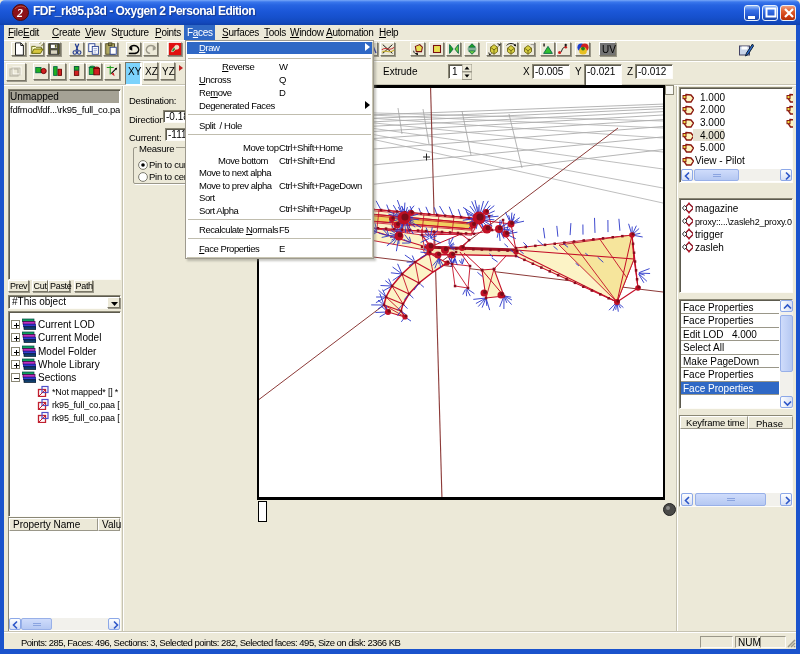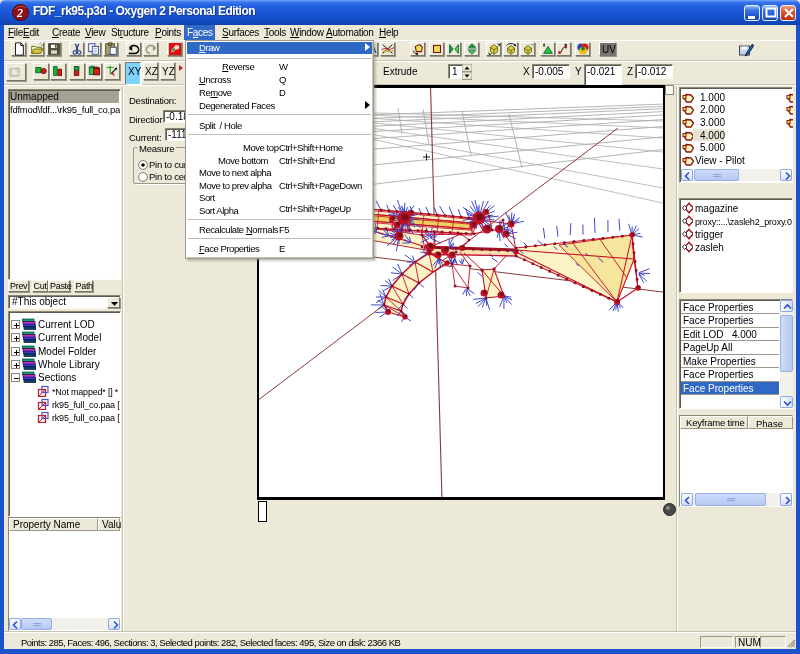--- a/index.html
+++ b/index.html
@@ -981,23 +981,23 @@
     </svg></div>
 <div class="txt" style="left:695px;top:242px;width:97px;height:12px;overflow:hidden;">zasleh</div>
 <div class="ab" style="left:679px;top:299px;width:114px;height:110px;background:#fff;border:1px solid;border-color:#8a8775 #fdfcf8 #fdfcf8 #8a8775;box-shadow:inset 1px 1px 0 #5c5a4e;"></div>
 <div class="ab" style="left:681px;top:300.5px;width:98px;height:13.5px;background:#fff;border-bottom:1px solid #9a9789;"></div>
 <div class="txt" style="left:683px;top:301.5px;">Face Properties</div>
 <div class="ab" style="left:681px;top:314.0px;width:98px;height:13.5px;background:#fff;border-bottom:1px solid #9a9789;"></div>
 <div class="txt" style="left:683px;top:315.0px;">Face Properties</div>
 <div class="ab" style="left:681px;top:327.5px;width:98px;height:13.5px;background:#fff;border-bottom:1px solid #9a9789;"></div>
 <div class="txt" style="left:683px;top:328.5px;">Edit LOD&nbsp;&nbsp;&nbsp;4.000</div>
 <div class="ab" style="left:681px;top:341.0px;width:98px;height:13.5px;background:#fff;border-bottom:1px solid #9a9789;"></div>
-<div class="txt" style="left:683px;top:342.0px;">PageUp All</div>
+<div class="txt" style="left:683px;top:342.0px;">Select All</div>
 <div class="ab" style="left:681px;top:354.5px;width:98px;height:13.5px;background:#fff;border-bottom:1px solid #9a9789;"></div>
-<div class="txt" style="left:683px;top:355.5px;">Make Properties</div>
+<div class="txt" style="left:683px;top:355.5px;">Make PageDown</div>
 <div class="ab" style="left:681px;top:368.0px;width:98px;height:13.5px;background:#fff;border-bottom:1px solid #9a9789;"></div>
 <div class="txt" style="left:683px;top:369.0px;">Face Properties</div>
 <div class="ab" style="left:681px;top:381.5px;width:98px;height:13.5px;background:#2f68c5;border-bottom:1px solid #9a9789;"></div>
 <div class="txt" style="left:683px;top:382.5px;color:#fff;">Face Properties</div>
 <div style="left:780px;top:300px;width:13px;height:108px;background:#f2f1ec;"></div>
 <div class="ab" style="left:780px;top:300px;width:13px;height:12px;background:linear-gradient(90deg,#fdfefe,#d6dff5);border:1px solid #8ca8e8;border-radius:2px;"><svg width="13" height="12" viewBox="0 0 13 12">
       <path d="M3 7.5L6.5 4L10 7.5" fill="none" stroke="#2c56c8" stroke-width="1.6"></path>
     </svg></div>
 <div class="ab" style="left:780px;top:396px;width:13px;height:12px;background:linear-gradient(90deg,#fdfefe,#d6dff5);border:1px solid #8ca8e8;border-radius:2px;"><svg width="13" height="12" viewBox="0 0 13 12">
       <path d="M3 4.5L6.5 8L10 4.5" fill="none" stroke="#2c56c8" stroke-width="1.6"></path>

